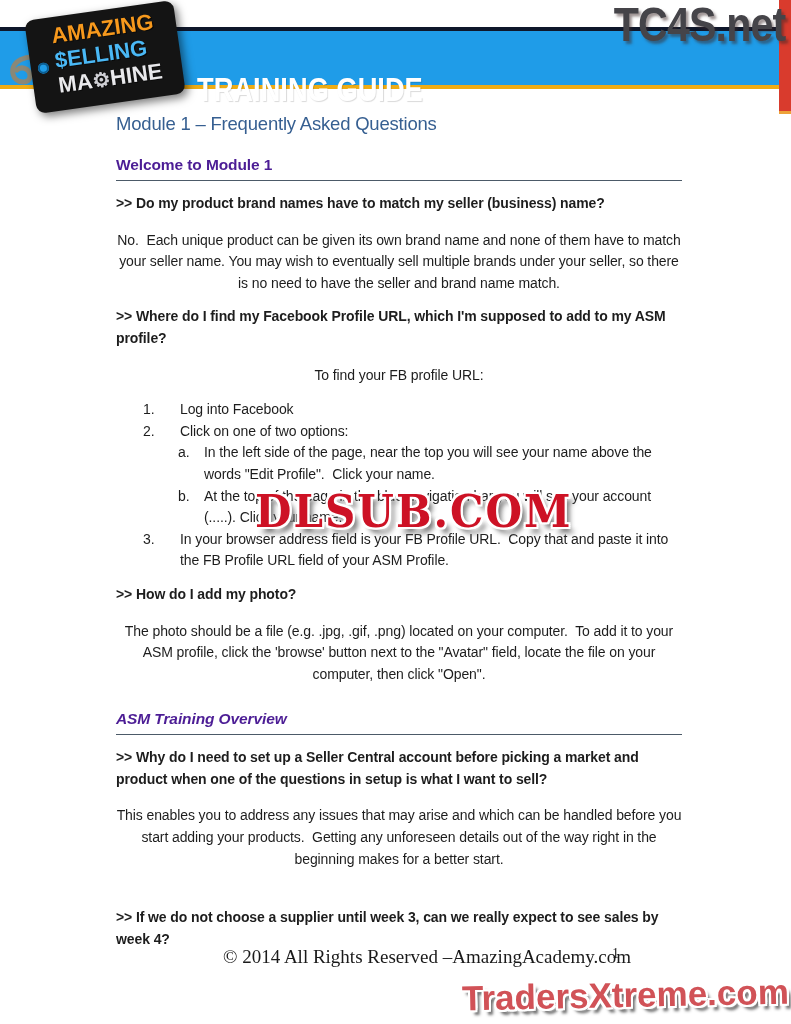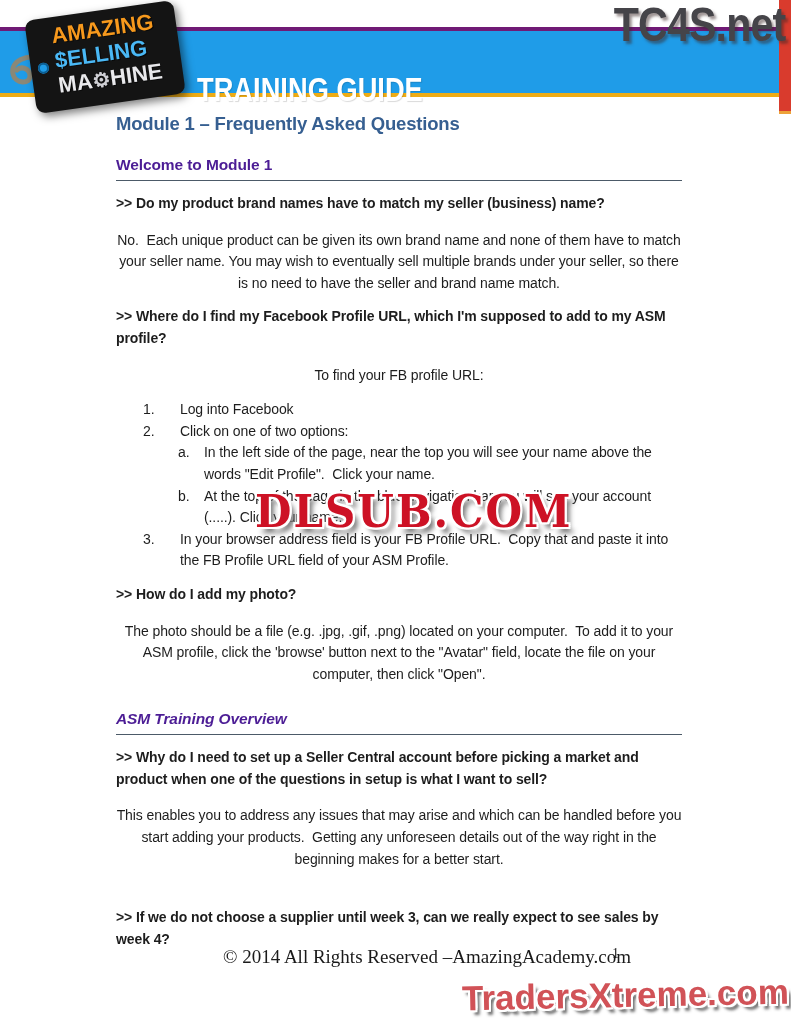--- a/index.html
+++ b/index.html
@@ -3,23 +3,23 @@
 <meta charset="utf-8">
 <style>
   html,body { margin:0; padding:0; background:#ffffff; }
   .page {
     position:relative; width:791px; height:1024px; background:#ffffff;
     overflow:hidden; font-family:"Liberation Sans", sans-serif; color:#1d1d1d;
   }
 
   
   .banner {
-    position:absolute; left:0; top:27px; width:779px; height:70px;
+    position:absolute; left:0; top:27px; width:779px; height:62px;
     box-sizing:border-box; background:#1f9ce8;
-    border-top:4px solid #701a75; border-bottom:4px solid #eeac15;
+    border-top:4px solid #0f172a; border-bottom:4px solid #eeac15;
   }
   .banner-title {
     position:absolute; left:197px; top:40px; color:#ffffff;
     font-size:31px; font-weight:bold; letter-spacing:0;
     transform:scaleX(.88) scaleY(1.08); transform-origin:left top;
     text-shadow:1px 1px 1px rgba(0,0,0,.15); white-space:nowrap;
   }
   .red-strip {
     position:absolute; right:0; top:0; width:12px; height:114px;
     background:#d93b2d; box-sizing:border-box; border-bottom:3px solid #eda239;
@@ -67,21 +67,21 @@
       -2px 0 0 #fff, 2px 0 0 #fff, 0 -2px 0 #fff, 0 2px 0 #fff,
       4px 5px 3px rgba(60,60,60,.75);
   }
 
   
   .content {
     position:absolute; left:116px; top:112px; width:566px;
     font-size:14px; letter-spacing:-.1px; line-height:21.6px; color:#1d1d1d;
   }
   .doc-title {
-    font-size:18.5px; font-weight:bold; color:#365f91;
+    font-size:18.5px; font-weight:normal; color:#365f91;
     letter-spacing:-.2px; line-height:24px;
   }
   .h2 {
     margin-top:19px; font-size:15.5px; font-weight:bold; color:#4c1d95;
     padding-bottom:5px; border-bottom:1.5px solid #4c5a68; line-height:20px;
   }
   .h2-second { margin-top:24px;font-style:italic; }
   .question { margin-top:12px; font-weight:bold; white-space:pre-wrap; }
   .para { margin-top:15px; white-space:pre-wrap;text-align:center; }
   .list { margin-top:13px; }

